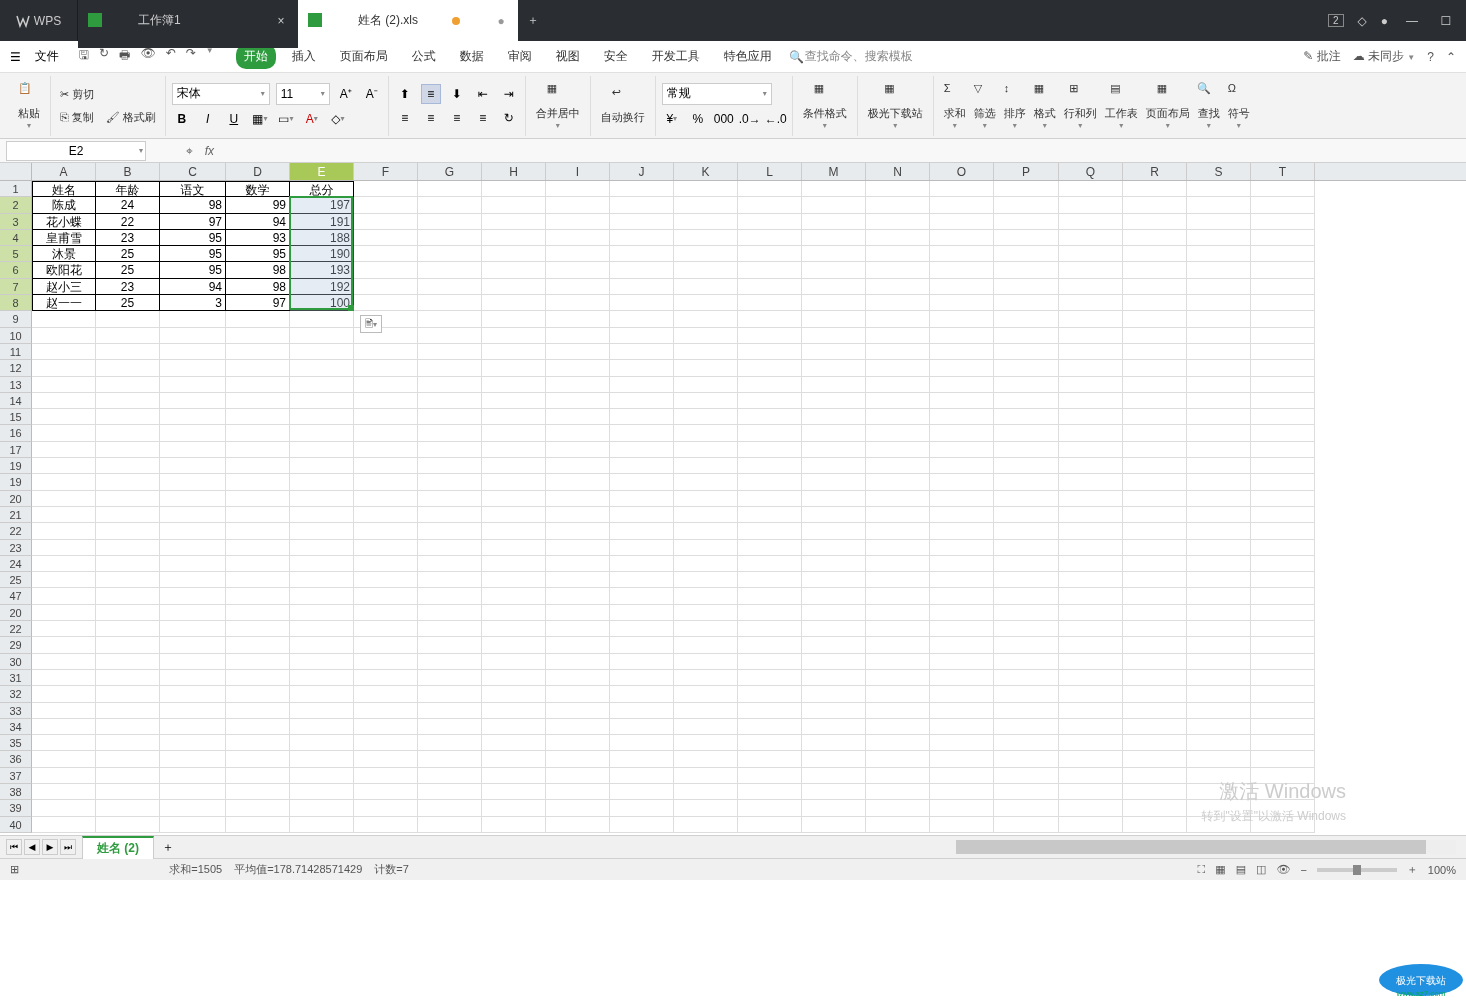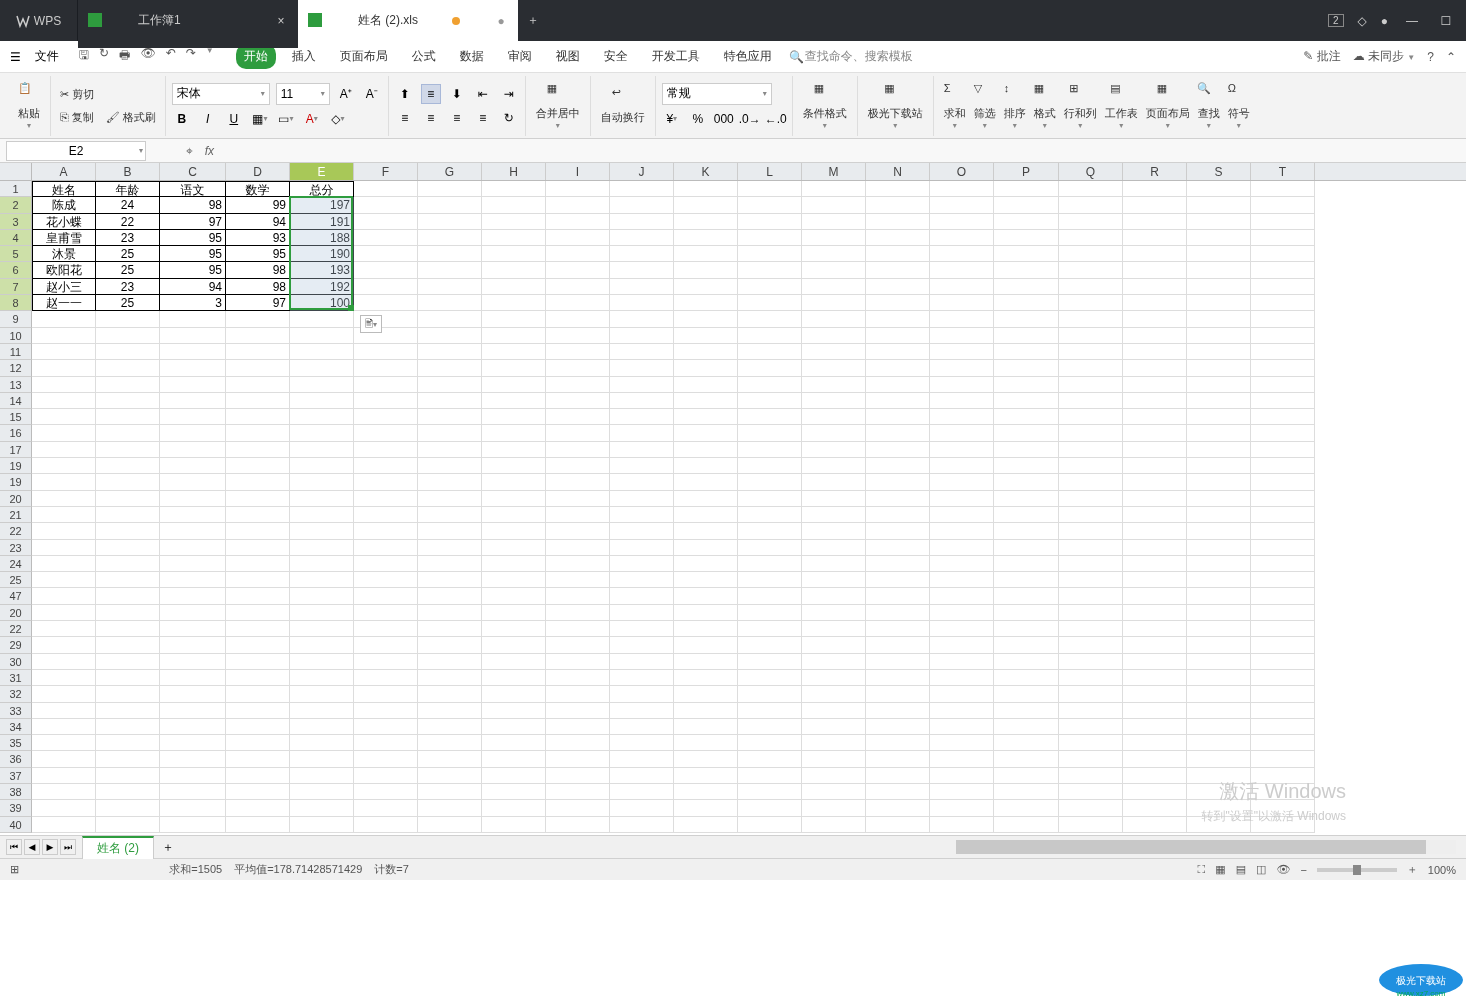--- a/index.html
+++ b/index.html
@@ -60,21 +60,21 @@
 .cell.num{text-align:right;}
 .cell.ctr{text-align:center;}
 .selection{position:absolute;border:2px solid #2e9c3e;pointer-events:none;}
 .selection .fill-handle{position:absolute;right:-3px;bottom:-3px;width:6px;height:6px;background:#2e9c3e;}
 .sel-fill{position:absolute;background:rgba(180,200,220,0.35);pointer-events:none;}
 .paste-opts{position:absolute;width:22px;height:18px;border:1px solid #bbb;background:#fff;display:flex;align-items:center;justify-content:center;font-size:10px;}
 
 .sheet-bar{height:23px;border-top:1px solid #d0d0d0;background:#f0f0f0;display:flex;align-items:center;}
 .sheet-nav{display:flex;gap:2px;padding:0 6px;}
 .sheet-nav-btn{width:16px;height:16px;border:1px solid #ccc;display:flex;align-items:center;justify-content:center;font-size:9px;cursor:pointer;}
-.sheet-tab{height:23px;padding:0 14px;display:flex;align-items:center;background:#fff;border:1px solid #ccc;border-bottom:none;border-top:2px solid #2e9c3e;font-size:12px;color:#2e9c3e;font-weight:normal;cursor:pointer;}
+.sheet-tab{height:23px;padding:0 14px;display:flex;align-items:center;background:#fff;border:1px solid #ccc;border-bottom:none;border-top:2px solid #2e9c3e;font-size:12px;color:#2e9c3e;font-weight:bold;cursor:pointer;}
 .add-sheet{width:20px;display:flex;align-items:center;justify-content:center;cursor:pointer;margin-left:4px;}
 .hscroll{margin-left:auto;width:500px;height:14px;background:#eee;position:relative;margin-right:10px;}
 .hscroll .thumb{position:absolute;left:0;width:470px;height:100%;background:#c8c8c8;}
 
 .statusbar{height:22px;background:#f0f0f0;border-top:1px solid #d0d0d0;display:flex;align-items:center;font-size:11px;color:#555;padding:0 10px;}
 .status-stats{display:flex;gap:12px;margin-left:150px;}
 .status-right{margin-left:auto;display:flex;align-items:center;gap:10px;}
 .zoom-slider{width:80px;height:4px;background:#ccc;position:relative;}
 .zoom-slider .z-thumb{position:absolute;left:45%;top:-3px;width:8px;height:10px;background:#888;}
 

